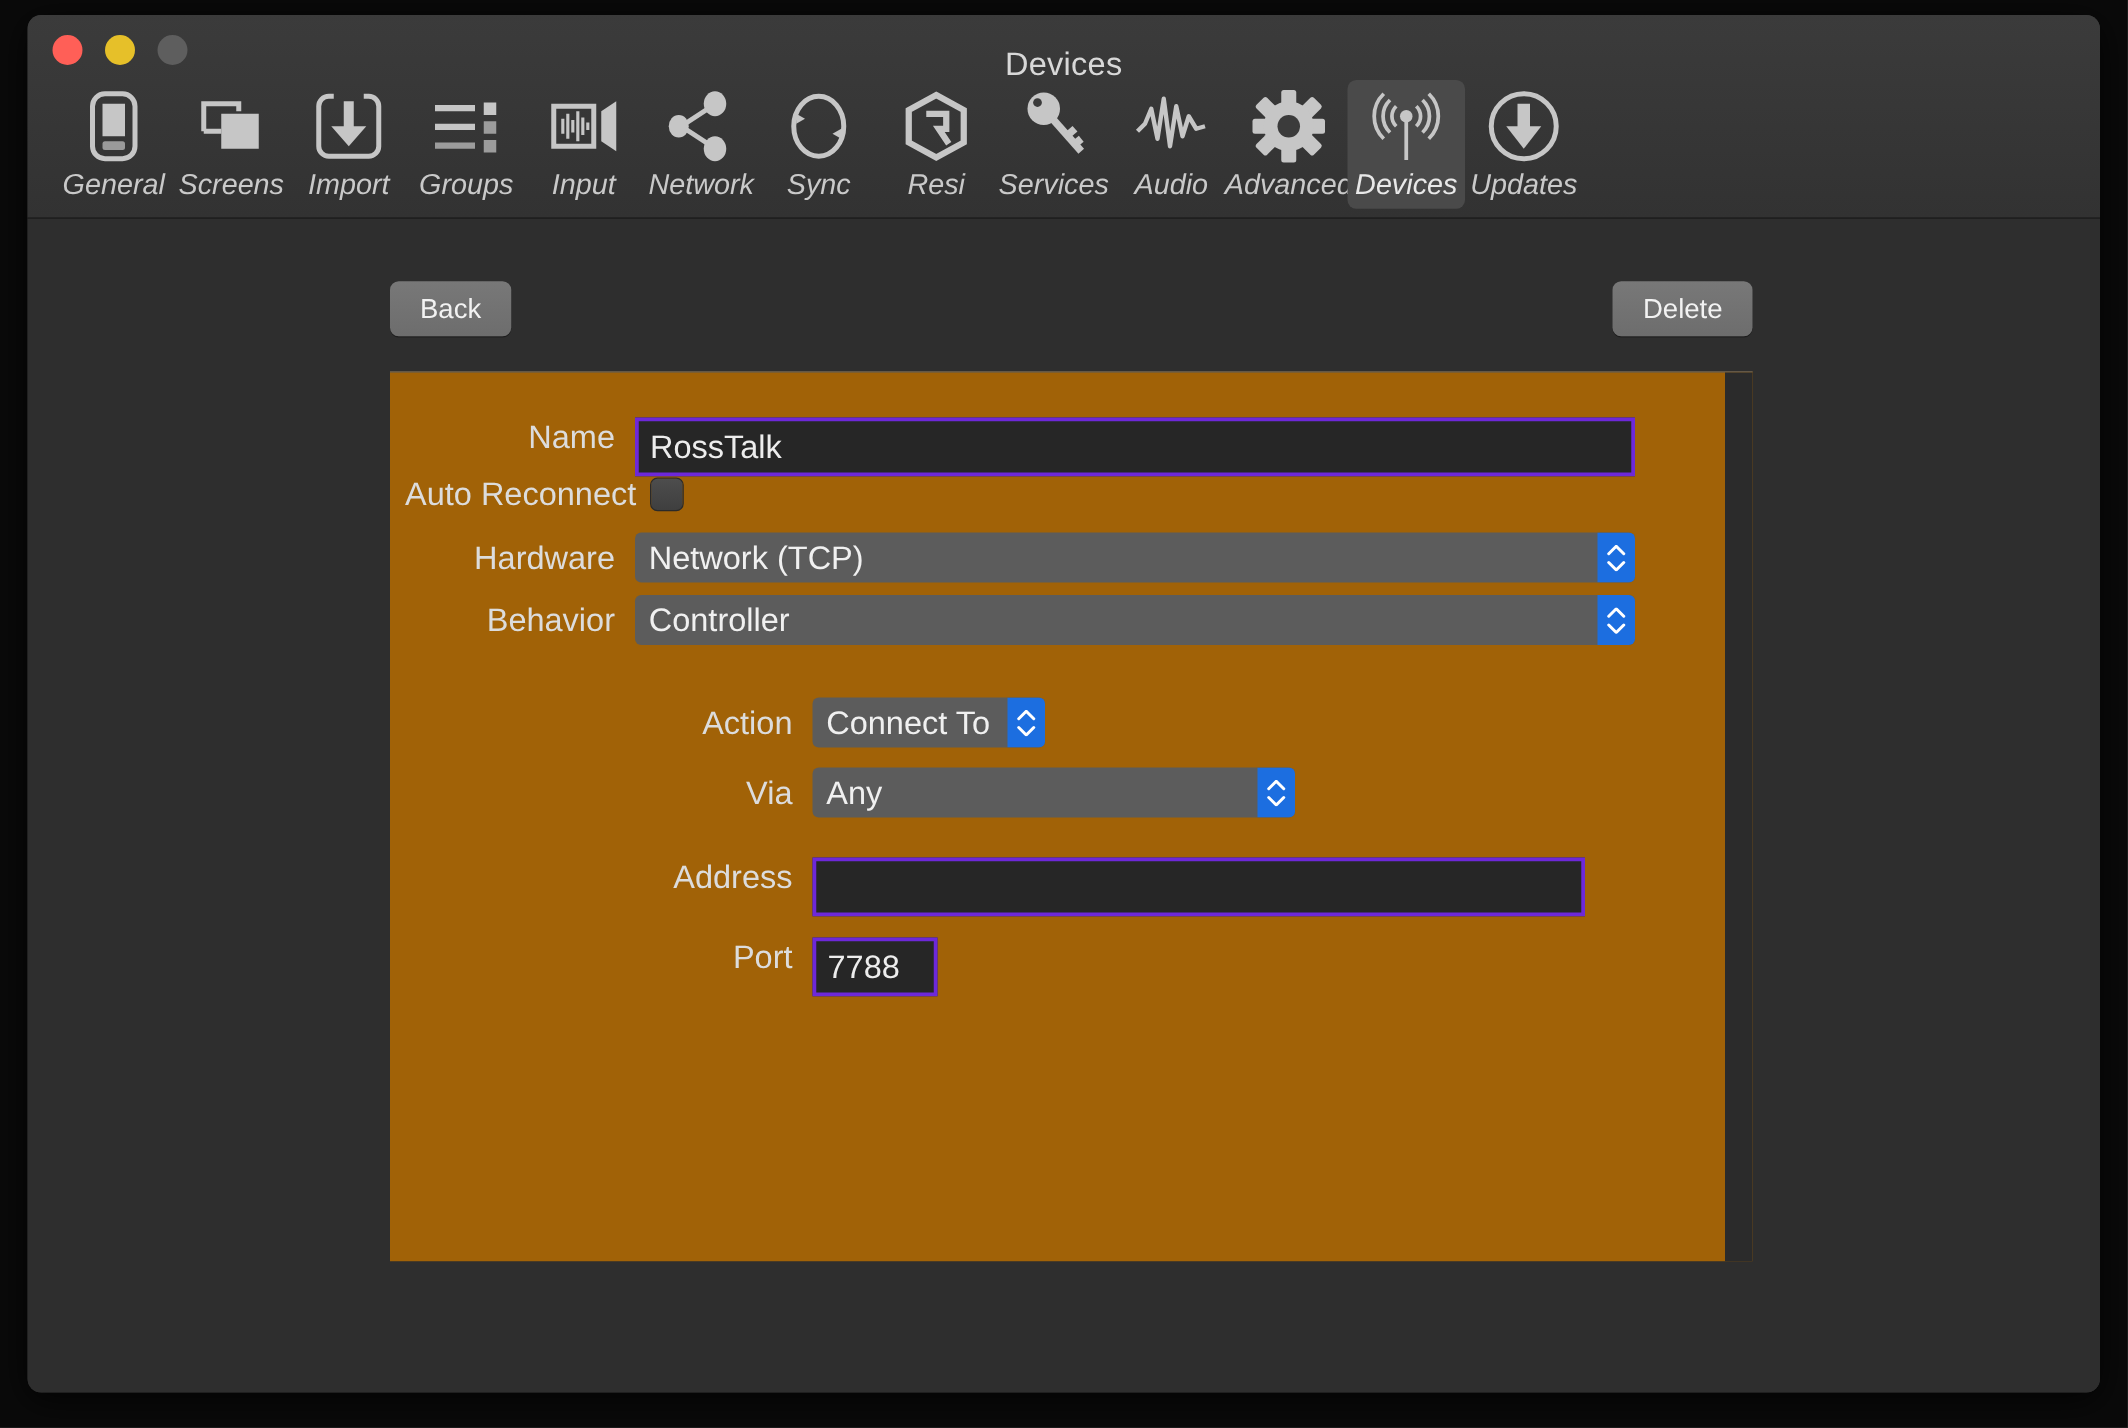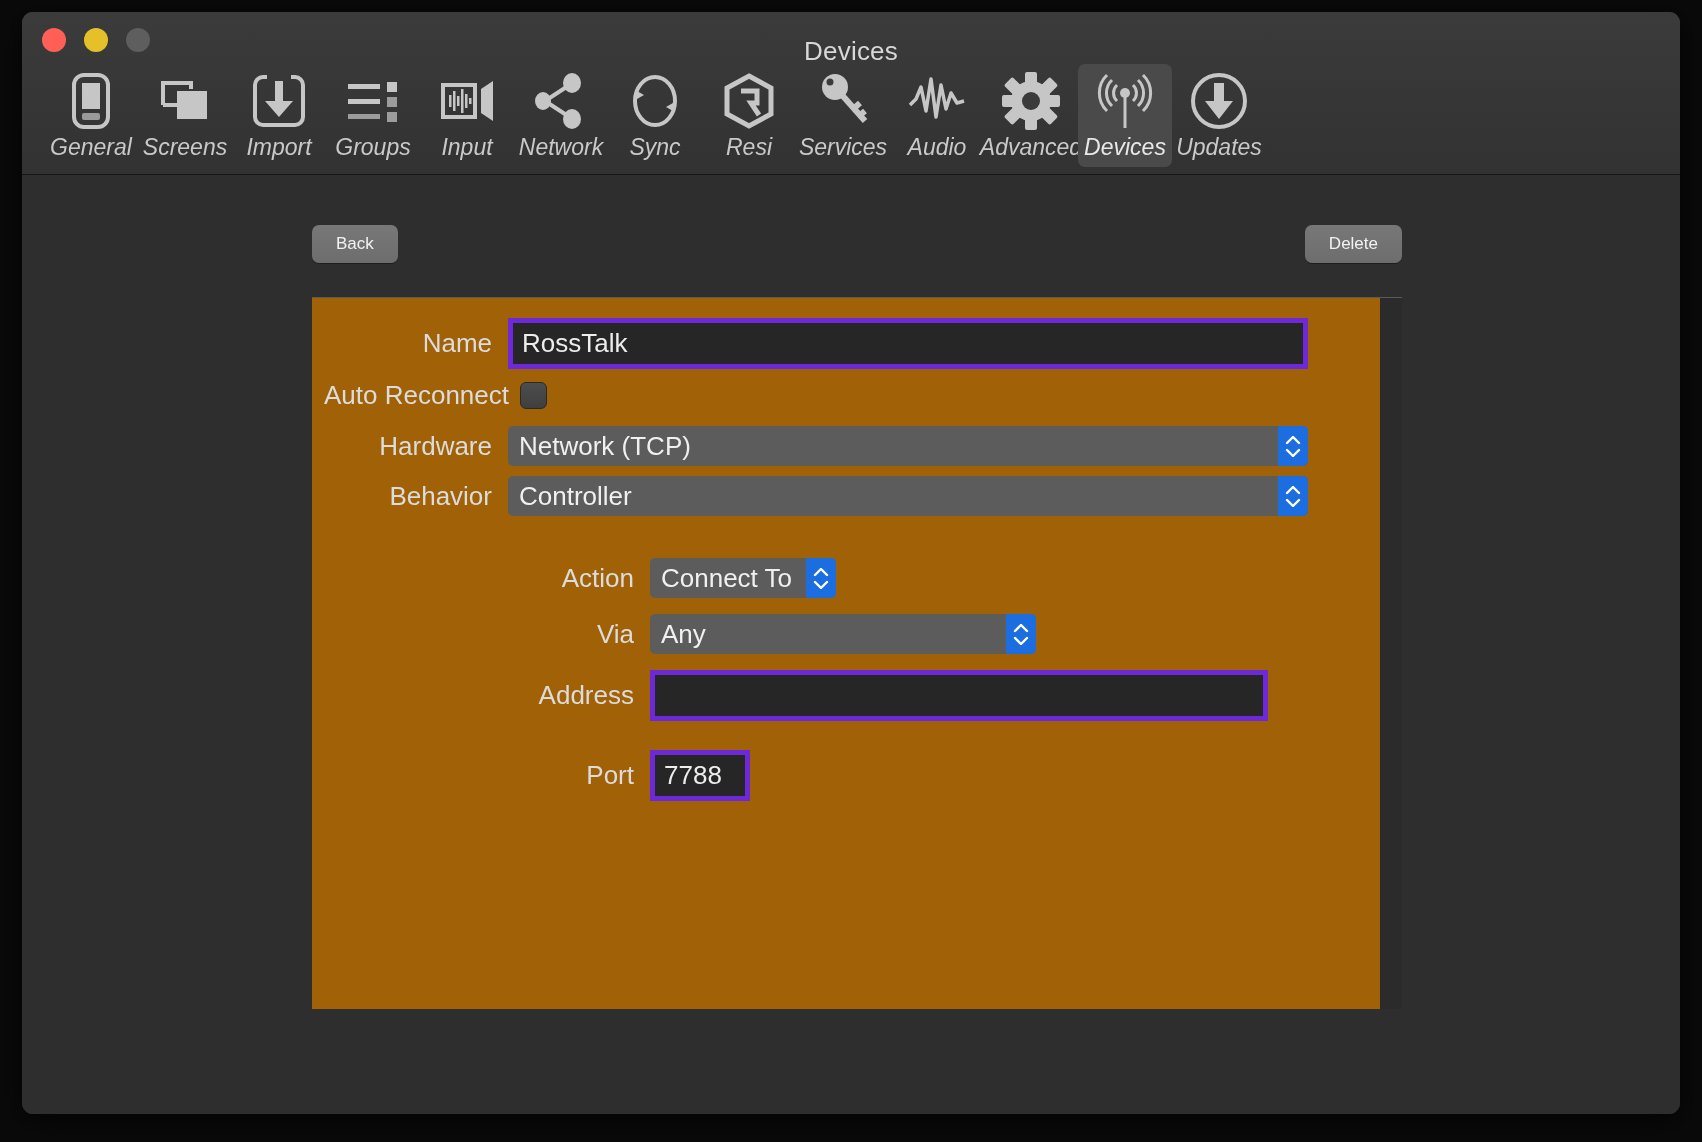--- a/index.html
+++ b/index.html
@@ -109,21 +109,21 @@
     left: 290px;
     top: 50px;
     width: 1090px;
     height: 58px;
   }
   .btn {
     background: linear-gradient(#787878, #6d6d6d);
     border: none;
     border-radius: 7px;
     color: #f2f2f2;
-    font-size: 17px;
+    font-size: 22px;
     font-family: "Liberation Sans", sans-serif;
     padding: 9px 24px;
     cursor: default;
     box-shadow: 0 1px 0 rgba(0,0,0,0.35);
   }
   #back-button { position: absolute; left: 0; top: 0; }
   #delete-button { position: absolute; right: 0; top: 0; }
 
   
   #panel {
@@ -151,26 +151,27 @@
     text-align: right;
     font-size: 26px;
     color: #dcdcdc;
     padding-right: 16px;
     white-space: nowrap;
   }
 
   
   .textfield {
     background: #262626;
-    border: 5px solid #6d28d9;
+    border: 3px solid #6d28d9;
     color: #ededed;
     font-size: 26px;
     font-family: "Liberation Sans", sans-serif;
     padding: 5px 9px;
     outline: none;
+    margin-top: 16px;
   }
 
   
   .checkbox {
     width: 27px;
     height: 27px;
     border-radius: 6px;
     background: linear-gradient(#4d4d4d, #3f3f3f);
     border: 1px solid #2a2a2a;
   }
@@ -473,21 +474,21 @@
               </svg>
           </span>
         </div>
       </div>
 
       <div class="form-row" style="left:0; top:372px;">
         <div class="form-label" style="width:338px;">Address</div>
         <input class="textfield" type="text" style="width: 618px;" value="">
       </div>
 
-      <div class="form-row" style="left:0; top:452px;">
+      <div class="form-row" style="left:0; top:436px;">
         <div class="form-label" style="width:338px;">Port</div>
         <input class="textfield" type="text" style="width: 100px;" value="7788">
       </div>
 
     </div>
 
   </div>
 </div>
 
 </body></html>

